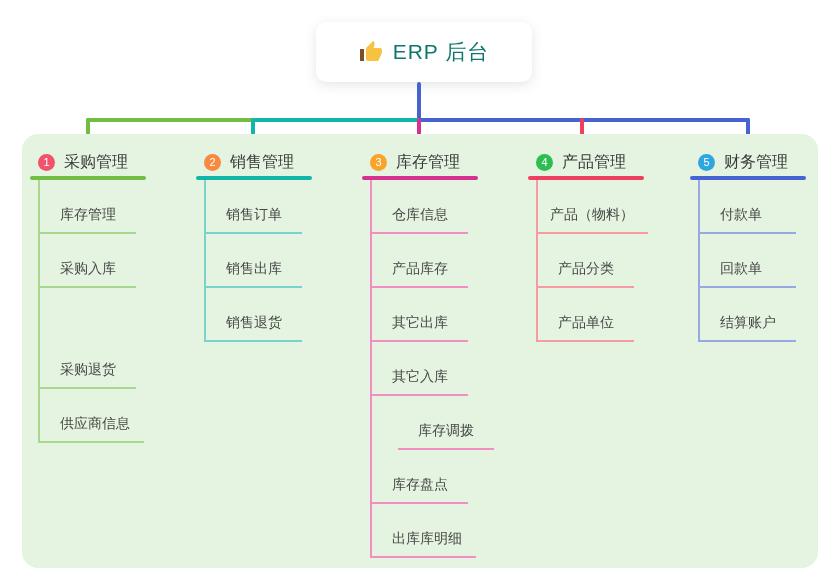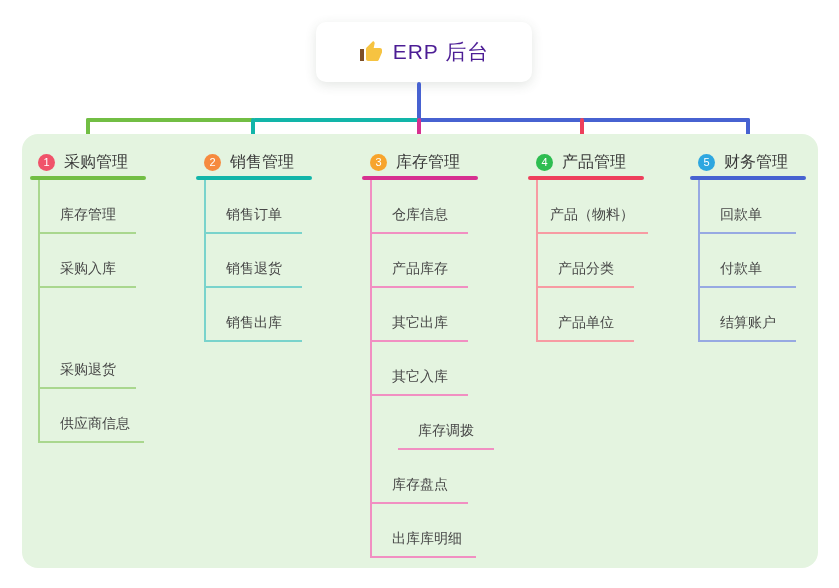--- a/index.html
+++ b/index.html
@@ -11,21 +11,21 @@
   .panel{
     position:absolute;left:22px;top:134px;width:796px;height:434px;
     border-radius:16px;background:#e4f4e0;
   }
   
   .root-card{
     position:absolute;left:316px;top:22px;width:216px;height:60px;
     background:#ffffff;border-radius:10px;
     box-shadow:0 3px 12px rgba(60,80,60,0.14);
     display:flex;align-items:center;justify-content:center;gap:10px;
-    font-size:21px;color:#4c1d95;font-weight:500;letter-spacing:1px;
+    font-size:21px;color:#0f766e;font-weight:500;letter-spacing:1px;
   }
   .root-card svg{width:24px;height:24px;flex:0 0 auto;}
   
   .conn{position:absolute;border-radius:2px;}
   .conn.h{height:4px;}
   .conn.v{width:4px;}
   
   .branch{position:absolute;top:14px;width:162px;}
   .branch-header{
     display:flex;align-items:center;gap:9px;height:28px;padding-left:8px;
@@ -87,22 +87,22 @@
     </div>
 
     <div class="branch" style="left:174px">
       <div class="branch-header">
         <span class="badge" style="background: rgb(246, 138, 63);">2</span>
         <span>销售管理</span>
       </div>
       <div class="branch-underline" style="background: rgb(18, 181, 169);"></div>
       <div class="children" style="border-left-color: rgb(121, 211, 204);">
         <div class="child" style="border-bottom-color: rgb(121, 211, 204);">销售订单</div>
+        <div class="child" style="border-bottom-color: rgb(121, 211, 204);">销售出库</div>
         <div class="child" style="border-bottom-color: rgb(121, 211, 204);">销售退货</div>
-        <div class="child" style="border-bottom-color: rgb(121, 211, 204);">销售出库</div>
       </div>
     </div>
 
     <div class="branch" style="left:340px">
       <div class="branch-header">
         <span class="badge" style="background: rgb(247, 164, 44);">3</span>
         <span>库存管理</span>
       </div>
       <div class="branch-underline" style="background: rgb(214, 48, 144);"></div>
       <div class="children" style="border-left-color: rgb(241, 143, 194);">
@@ -129,20 +129,20 @@
       </div>
     </div>
 
     <div class="branch" style="left:668px">
       <div class="branch-header">
         <span class="badge" style="background: rgb(46, 167, 224);">5</span>
         <span>财务管理</span>
       </div>
       <div class="branch-underline" style="background: rgb(71, 98, 209);"></div>
       <div class="children" style="border-left-color: rgb(151, 169, 226);">
+        <div class="child" style="border-bottom-color: rgb(151, 169, 226);">付款单</div>
         <div class="child" style="border-bottom-color: rgb(151, 169, 226);">回款单</div>
-        <div class="child" style="border-bottom-color: rgb(151, 169, 226);">付款单</div>
         <div class="child" style="border-bottom-color: rgb(151, 169, 226);">结算账户</div>
       </div>
     </div>
 
   </div>
 </div>
 
 </body></html>

